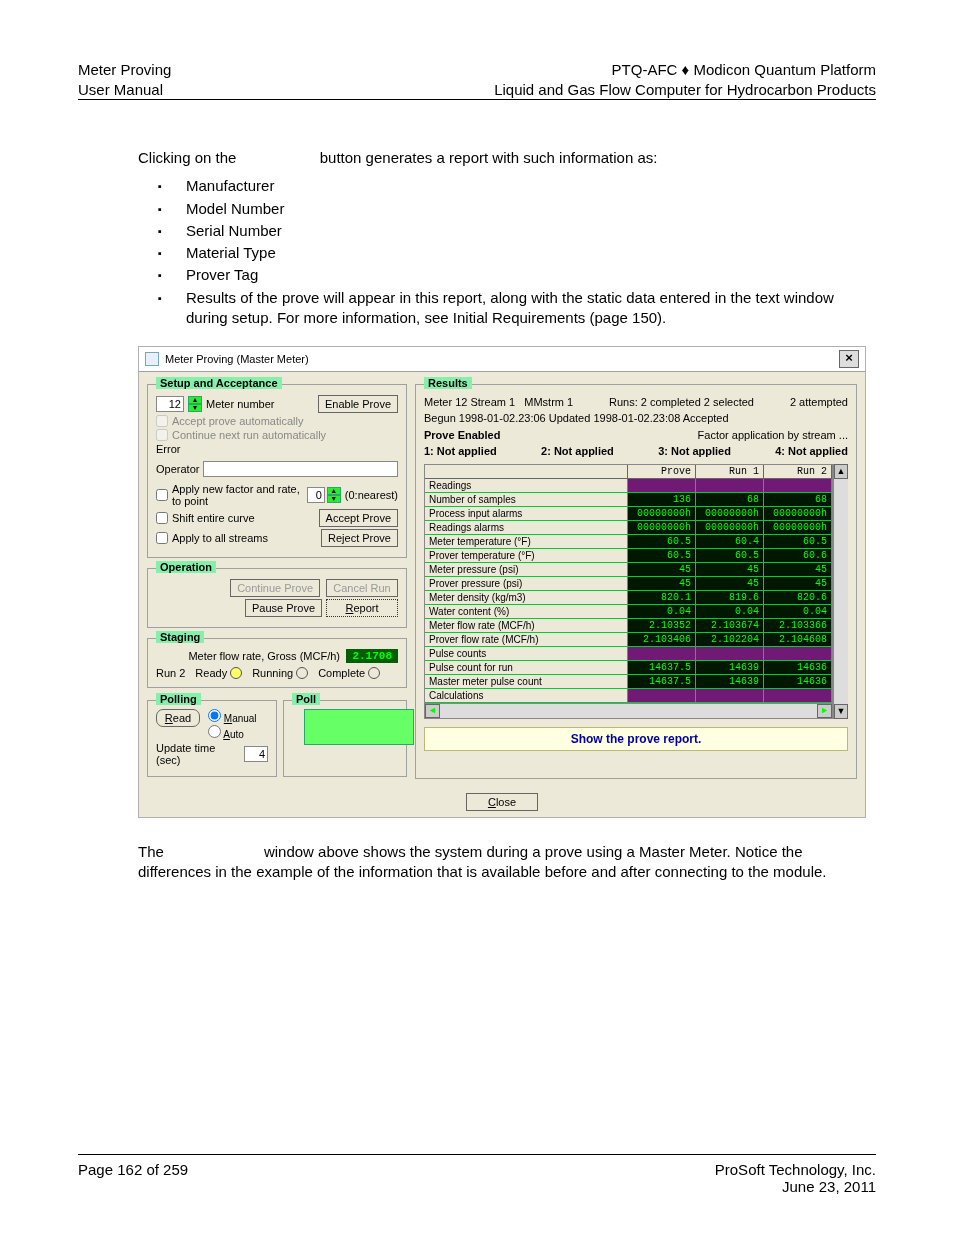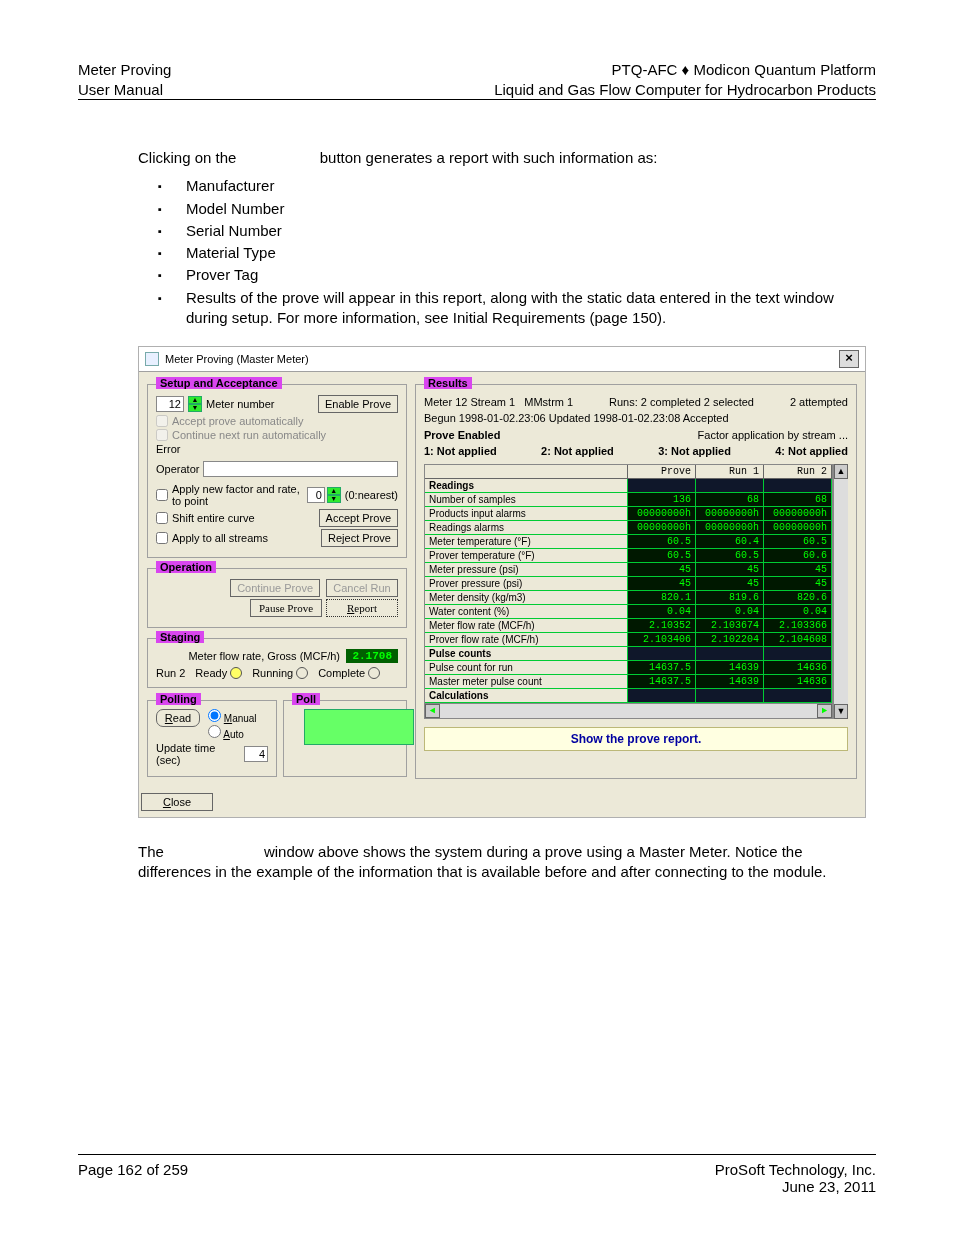--- a/index.html
+++ b/index.html
@@ -17,21 +17,21 @@
 
 .screenshot { margin: 8px 0 24px 0; border: 1px solid #b0b0b0; background: #ece9d8; font-family: Tahoma, Arial, sans-serif; font-size: 11px; color: #000; }
 .titlebar { display: flex; align-items: center; gap: 6px; background: #fff; padding: 3px 6px; border-bottom: 1px solid #a0a0a0; }
 .titlebar .icon-sq { width: 14px; height: 14px; background: #e8f0ff; border: 1px solid #7aa; display: inline-block; position: relative; }
 .titlebar .title { flex: 1; color: #000; }
 .titlebar .close-btn { width: 20px; height: 18px; border: 1px solid #666; background: #ddd; text-align: center; line-height: 14px; font-weight: bold; font-size: 13px; cursor: default; }
 .win-body { display: flex; gap: 8px; padding: 8px; background: #ece9d8; }
 .left-col { flex: 0 0 260px; display: flex; flex-direction: column; gap: 6px; }
 .right-col { flex: 1; display: flex; flex-direction: column; gap: 6px; }
 .group { border: 1px solid #a0a0a0; padding: 8px 8px 8px 8px; position: relative; margin-top: 4px; }
-.group-title { position: absolute; top: -8px; left: 8px; background: #d946ef; padding: 0 4px; font-weight: bold; }
+.group-title { position: absolute; top: -8px; left: 8px; background: #86efac; padding: 0 4px; font-weight: bold; }
 .row { display: flex; align-items: center; gap: 4px; margin: 2px 0; }
 input.num, input.txt { font-size: 11px; padding: 1px 2px; border: 1px solid #888; background: #fff; }
 input.num { width: 28px; text-align: right; }
 .spinner { display: inline-flex; flex-direction: column; width: 14px; }
 .spinner span { height: 8px; border: 1px solid #666; background: #ddd; font-size: 7px; text-align: center; line-height: 6px; cursor: default; }
 .spinner.green span { background: #2eea2e; border-color: #2a6; }
 .btn { font-size: 11px; padding: 2px 6px; border: 1px solid #666; background: #ece9d8; cursor: default; white-space: nowrap; min-width: 72px; text-align: center; }
 .chk { display: inline-flex; align-items: center; gap: 4px; color: #888; }
 .chk input { width: 12px; height: 12px; }
 .inline-num { display: inline-flex; align-items: center; gap: 2px; }
@@ -45,33 +45,33 @@
 .poll-row { display: flex; align-items: flex-start; gap: 8px; }
 .poll-opts { display: flex; flex-direction: column; gap: 1px; font-size: 10px; }
 .poll-led { width: 110px; height: 36px; background: #66ff66; border: 1px solid #2a6; }
 
 
 .results-info { font-size: 11px; line-height: 1.3; margin-bottom: 4px; }
 .grid-wrap { border: 1px solid #888; background: #001800; color: #0f0; font-family: "Courier New", monospace; font-size: 10px; width: 100%; }
 .grid-header { display: flex; background: #ece9d8; color: #000; border-bottom: 1px solid #666; }
 .grid-body { max-height: 224px; overflow: hidden; }
 .grid-row { display: flex; border-bottom: 1px solid #0c3; }
-.grid-row.section { background: #0f172a; color: #000; font-weight: bold; }
+.grid-row.section { background: #701a75; color: #000; font-weight: normal; }
 .cell-label { flex: 1; padding: 1px 4px; border-right: 1px solid #0c3; background: #ece9d8; color: #000; font-family: Tahoma, Arial, sans-serif; }
 .cell-val { width: 68px; padding: 1px 4px; text-align: right; border-right: 1px solid #0c3; }
 .grid-row.section .cell-label { background: #ece9d8; color: #000; }
 .h-cell-label { flex: 1; padding: 1px 4px; border-right: 1px solid #666; font-family: Tahoma, Arial, sans-serif; }
 .h-cell { width: 68px; padding: 1px 4px; text-align: right; border-right: 1px solid #666; }
 .vscroll { width: 15px; background: #ddd; border-left: 1px solid #888; display: flex; flex-direction: column; justify-content: space-between; }
 .vscroll .sbtn { height: 15px; border: 1px solid #666; background: #ccc; text-align: center; font-size: 9px; line-height: 12px; }
 .hscroll { display: flex; height: 15px; background: #ddd; border-top: 1px solid #888; }
 .hscroll .sbtn { width: 15px; border: 1px solid #666; background: #ccc; text-align: center; font-size: 9px; line-height: 12px; }
 .hscroll .track { flex: 1; }
 .show-report { border: 1px solid #bcb878; background: #ffffe1; padding: 4px 6px; color: #0000a0; font-weight: bold; font-size: 12px; }
-.btn-row { display: flex; justify-content: flex-start; padding: 6px 2px; }
+.btn-row { display: flex; justify-content: center; padding: 6px 2px; }
 
 
 .footer-block { position: absolute; bottom: 40px; left: 78px; right: 78px; display: flex; justify-content: space-between; border-top: 1px solid #000; padding-top: 6px; font-size: 15px; }
 .footer-right { text-align: right; }
 .underline { text-decoration: underline; }
 .flex1 { flex: 1; }
 </style>
 </head>
 <body>
 
@@ -175,21 +175,21 @@
               <span class="btn">Reject Prove</span>
             </div>
           </div>
 
           <div class="group">
             <div class="group-title">Operation</div>
             <div class="row" style="justify-content:flex-end; gap:6px;">
               <span class="btn" style="color:#999;">Continue Prove</span>
               <span class="btn" style="color:#999;">Cancel Run</span>
             </div>
-            <div class="row" style="justify-content:flex-end; font-family:Liberation Serif, serif;">
+            <div class="row" style="justify-content:flex-end; ">
               <span class="btn">Pause Prove</span>
               <span class="btn" style="border:1px dotted #333;"><span class="underline">R</span>eport</span>
             </div>
           </div>
 
           <div class="group">
             <div class="group-title">Staging</div>
             <div class="row" style="justify-content:flex-end; gap:6px;">
               <span>Meter flow rate, Gross (MCF/h)</span>
               <span class="meter-flow-val">2.1708</span>
@@ -271,21 +271,21 @@
                       <div class="cell-val"></div>
                       <div class="cell-val"></div>
                     </div>
                     <div class="grid-row">
                       <div class="cell-label">Number of samples</div>
                       <div class="cell-val">136</div>
                       <div class="cell-val">68</div>
                       <div class="cell-val">68</div>
                     </div>
                     <div class="grid-row">
-                      <div class="cell-label">Products input alarms</div>
+                      <div class="cell-label">Process input alarms</div>
                       <div class="cell-val">00000000h</div>
                       <div class="cell-val">00000000h</div>
                       <div class="cell-val">00000000h</div>
                     </div>
                     <div class="grid-row">
                       <div class="cell-label">Readings alarms</div>
                       <div class="cell-val">00000000h</div>
                       <div class="cell-val">00000000h</div>
                       <div class="cell-val">00000000h</div>
                     </div>

